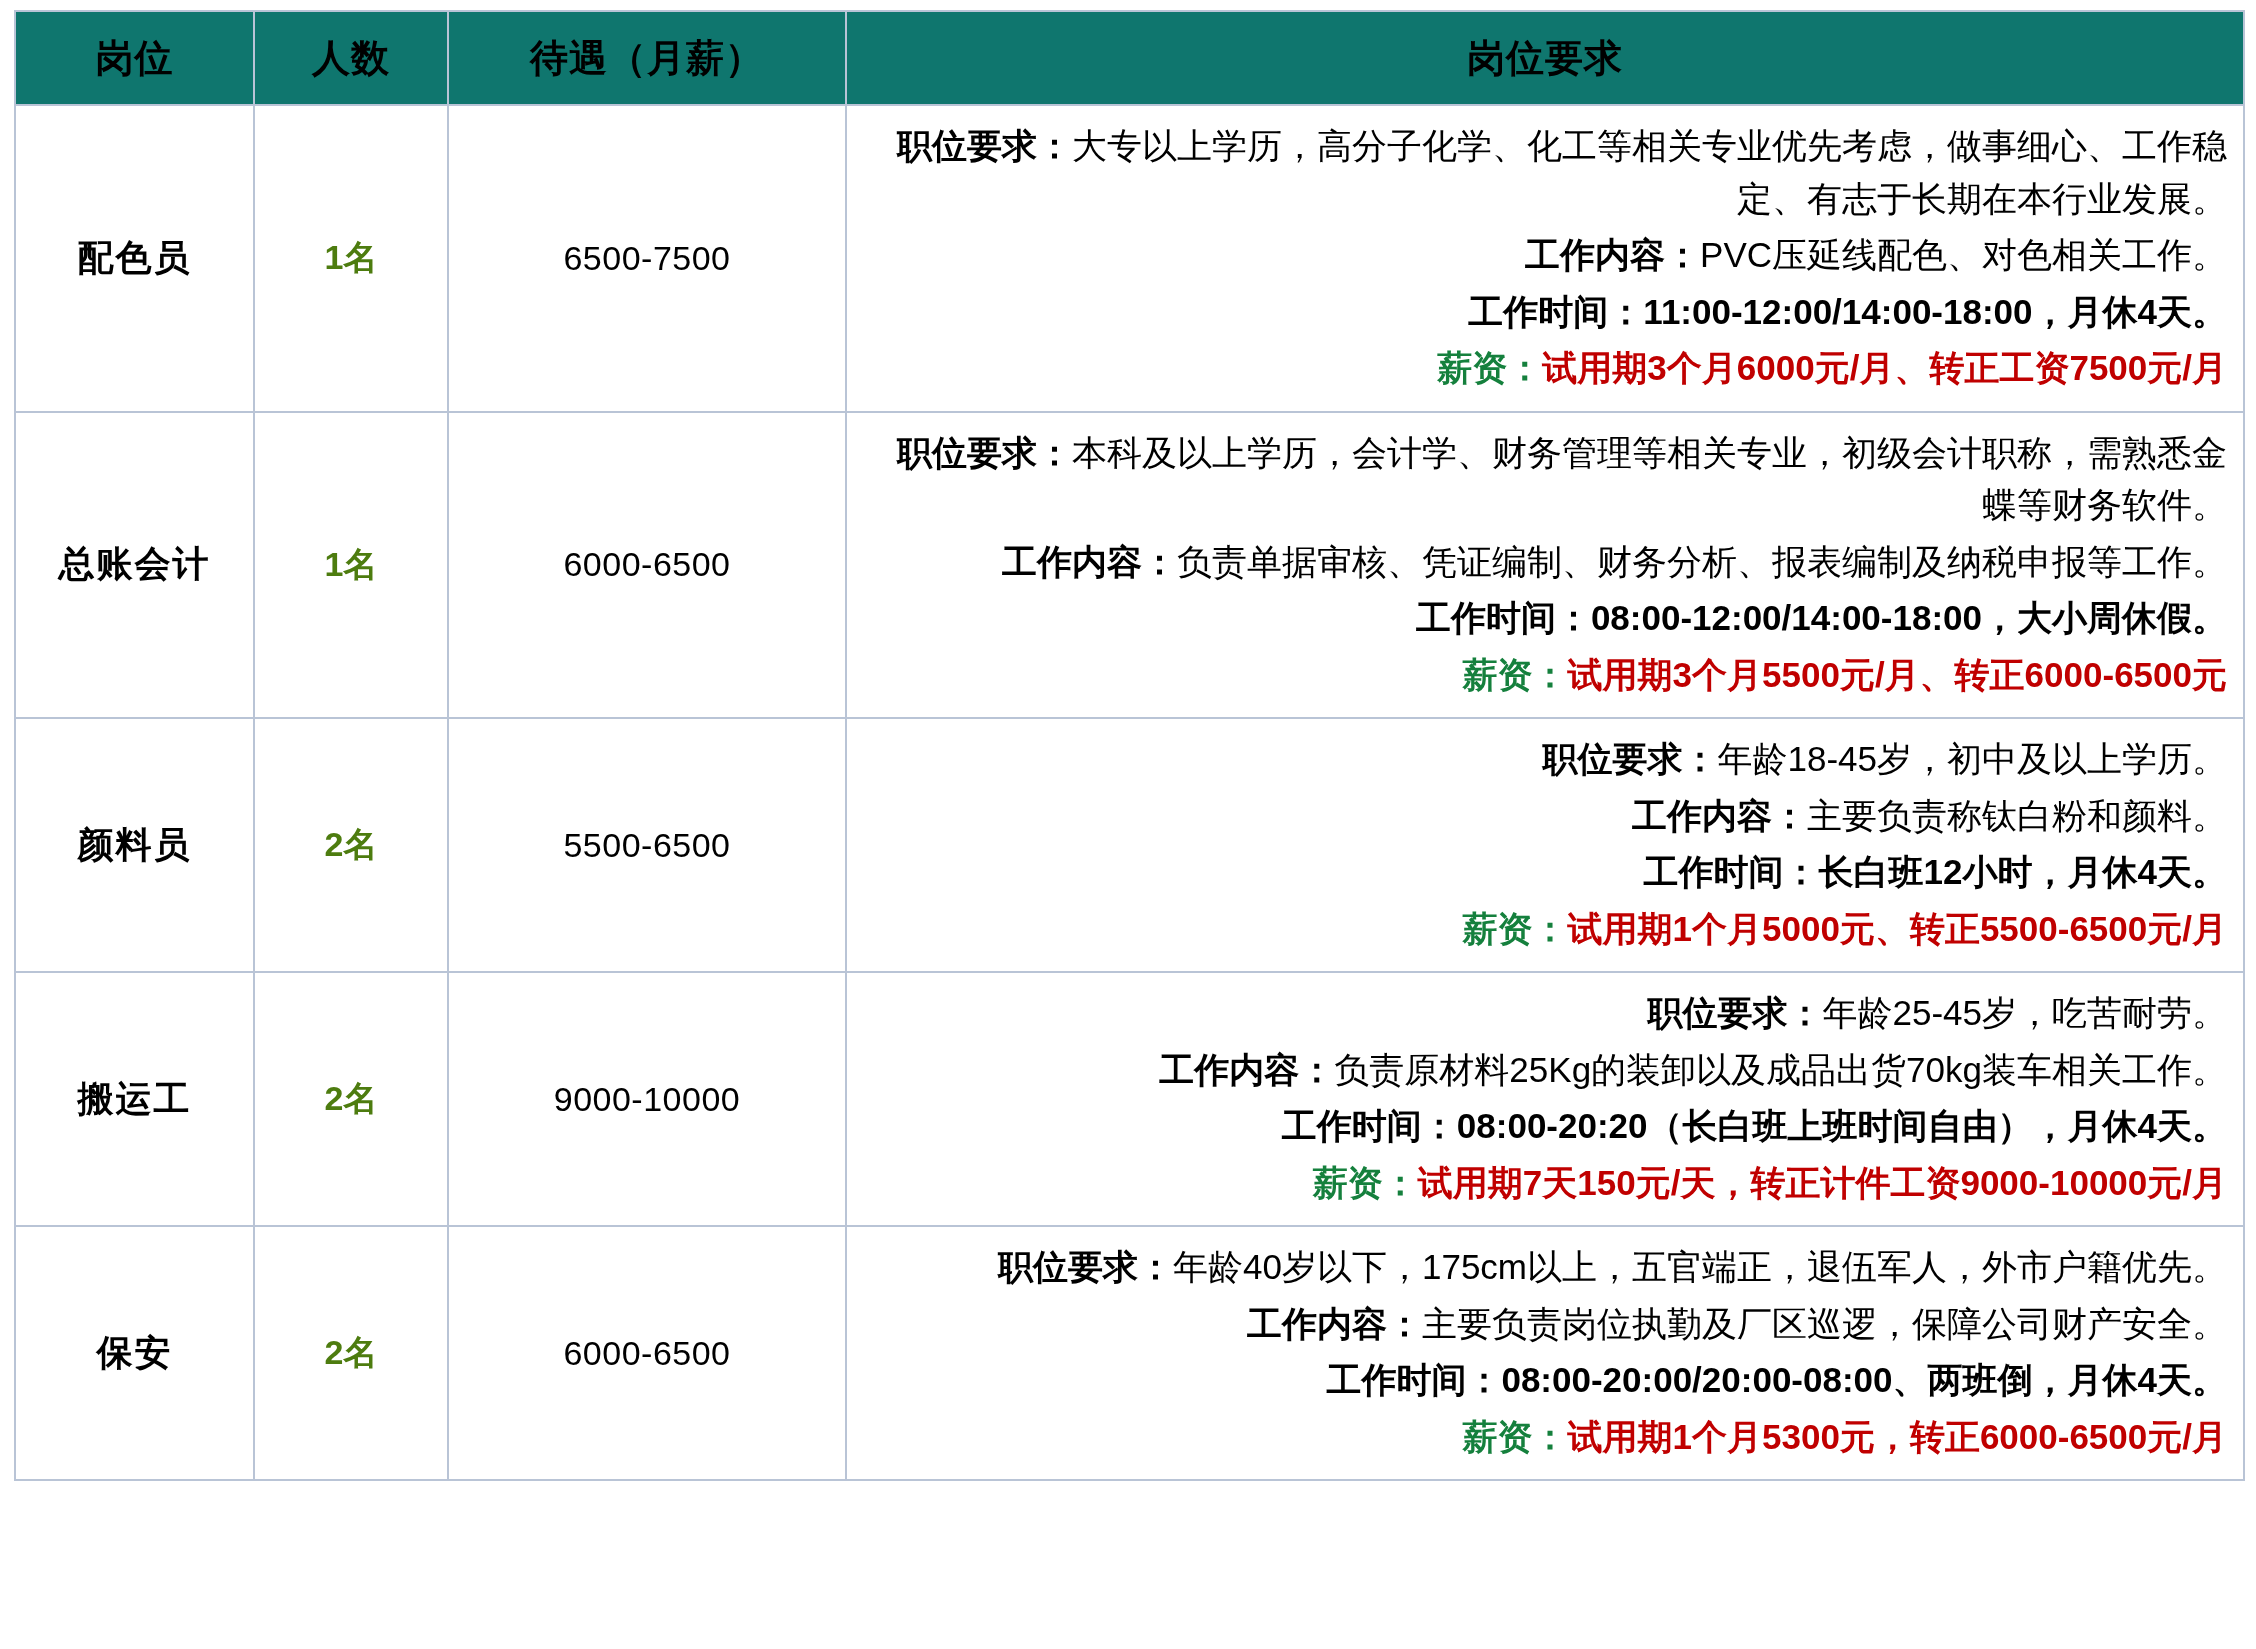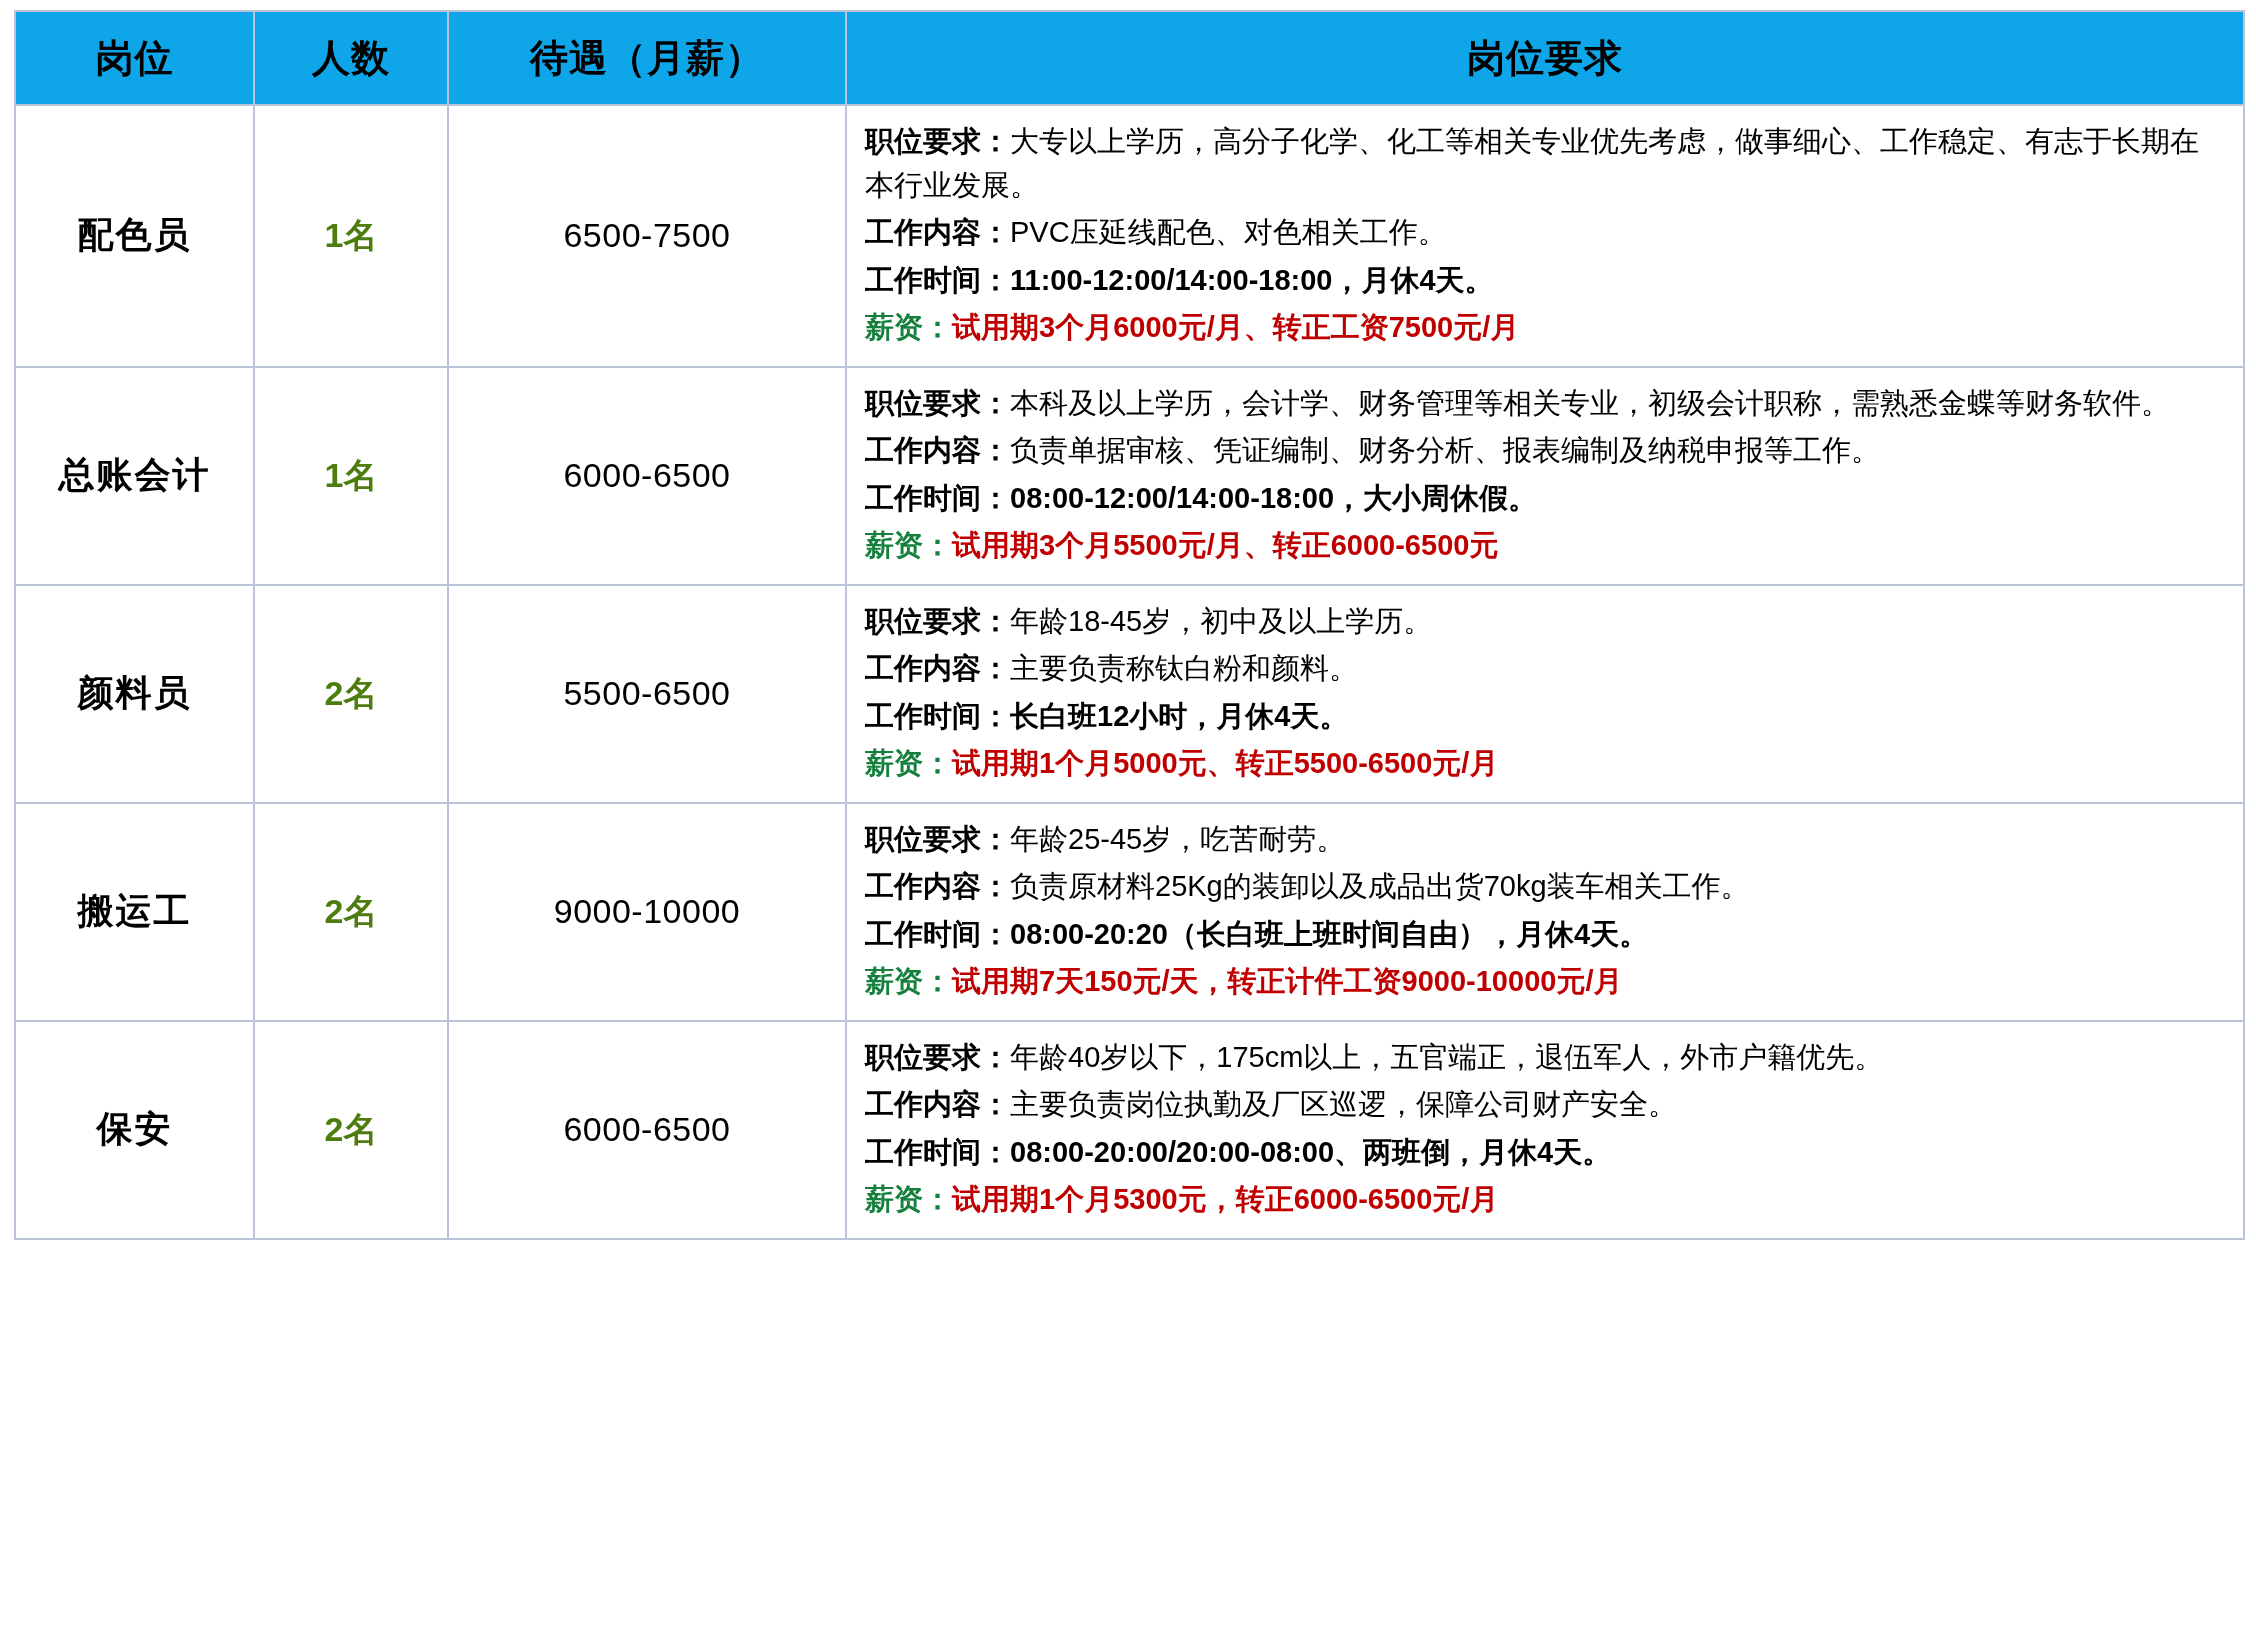--- a/index.html
+++ b/index.html
@@ -20,21 +20,21 @@
     border-collapse: collapse;
     table-layout: fixed;
     width: 2229px;
   }
   table.job-table th,
   table.job-table td {
     border: 2px solid #b9c4d6;
     vertical-align: middle;
   }
   thead th {
-    background: #0ea5e9;
+    background: #0f766e;
     color: #000;
     font-size: 38px;
     font-weight: bold;
     text-align: center;
     height: 84px;
     padding: 4px 6px;
     letter-spacing: 1px;
   }
   col.c-pos   { width: 239px; }
   col.c-num   { width: 194px; }
@@ -56,23 +56,24 @@
   }
   td.pay-cell {
     text-align: center;
     font-size: 34px;
     font-weight: normal;
     color: #000;
     letter-spacing: 0.5px;
   }
   td.req-cell {
     padding: 14px 16px 16px 18px;
-    font-size: 29px;
+    font-size: 35px;
     line-height: 1.5;
     color: #000;
+    text-align: right;
   }
   .req-line {
     margin: 0 0 4px 0;
     white-space: normal;
     word-break: break-word;
   }
   .req-line:last-child { margin-bottom: 0; }
   .lbl {
     font-weight: bold;
     color: #000;

